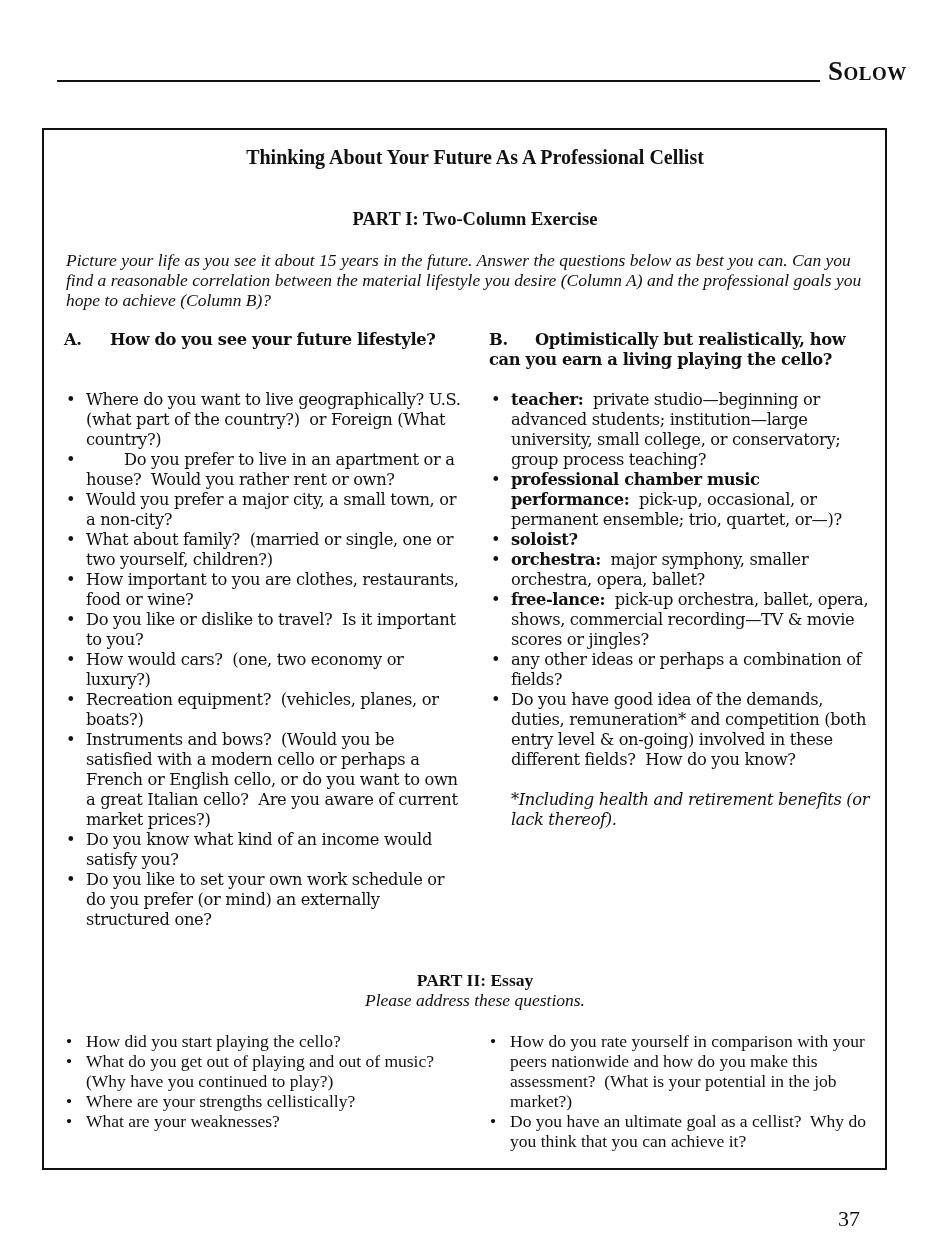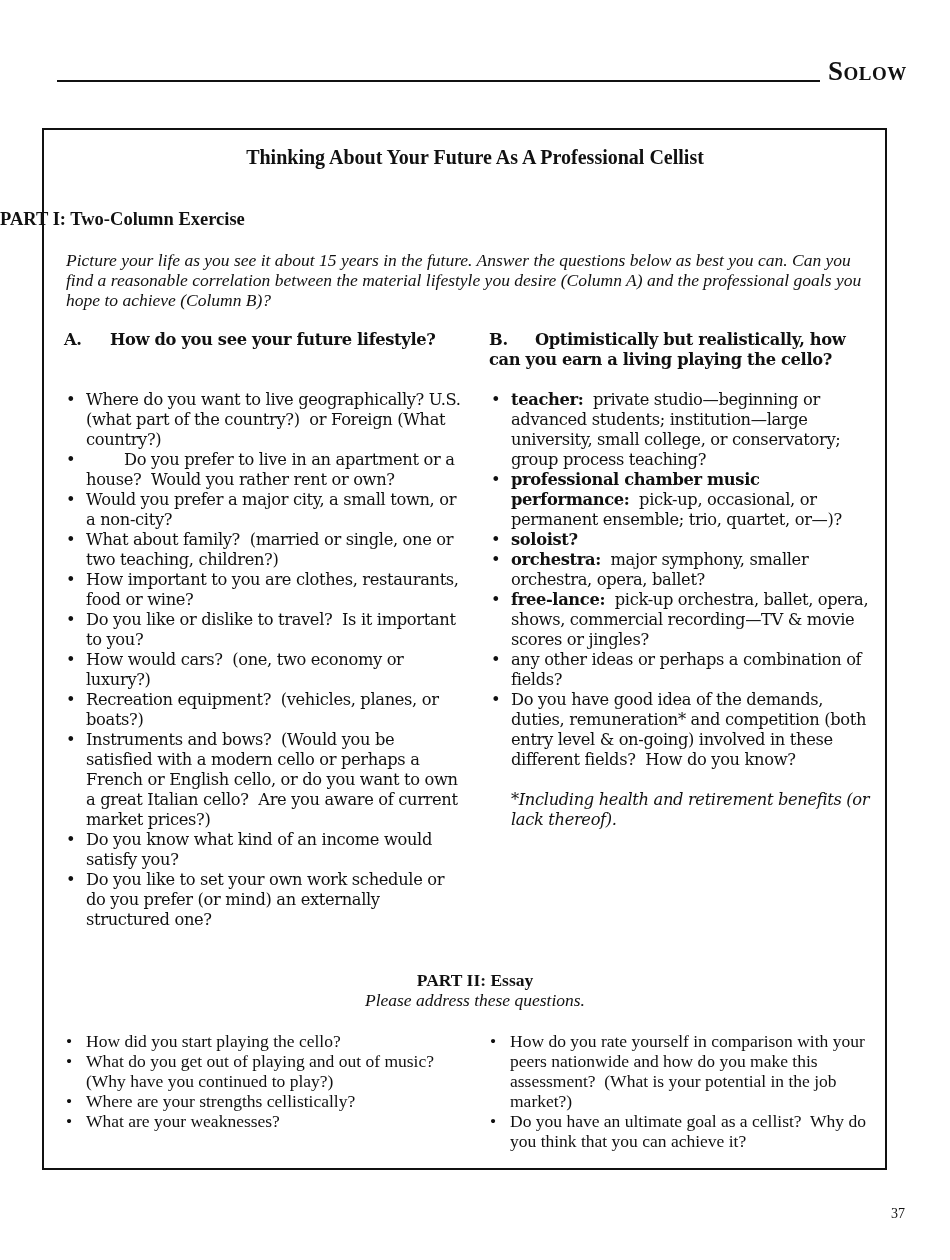--- a/index.html
+++ b/index.html
@@ -6,21 +6,21 @@
   body {
     width: 950px; height: 1260px; position: relative; overflow: hidden;
     background: #ffffff; color: #111111;
     font-family: "Liberation Serif", "DejaVu Serif", serif;
   }
   .rule { position: absolute; left: 57px; top: 80px; width: 763px; height: 0; border-top: 2px solid #111; }
   .author { position: absolute; left: 828px; top: 56px; font-weight: bold; font-size: 27px; letter-spacing: 0.5px; }
   .author .sc { font-size: 19px; }
   .box { position: absolute; left: 42px; top: 128px; width: 845px; height: 1042px; border: 2px solid #111; box-sizing: border-box; }
   .title { position: absolute; left: 0; right: 0; top: 146px; text-align: center; font-weight: bold; font-size: 20px; }
-  .part1 { position: absolute; left: 0; right: 0; top: 209px; text-align: left; font-weight: bold; font-size: 18.5px; }
+  .part1 { position: absolute; left: 0; right: 0; top: 209px; text-align: center; font-weight: bold; font-size: 18.5px; }
   .intro { position: absolute; left: 66px; top: 250px; width: 810px; font-style: italic; font-size: 17.5px; line-height: 20px; }
   .colA, .colB { position: absolute; font-family: "DejaVu Serif", serif; font-size: 16.3px; line-height: 20px; letter-spacing: -0.35px; }
   .colA { left: 64px; top: 330px; width: 400px; }
   .colB { left: 489px; top: 330px; width: 385px; }
   .head { font-weight: bold; display: flex; }
   .head .letter { width: 46px; flex: none; }
   .colB .head { display: block; }
   .colB .head .letter { display: inline-block; width: 46px; }
   ul { list-style: none; padding: 0; margin: 0; }
   li { position: relative; padding-left: 22px; }
@@ -28,21 +28,21 @@
   .colA ul { margin-top: 40px; }
   .colB ul { margin-top: 20px; }
   b { font-weight: bold; }
   .footnote { font-style: italic; margin-top: 20px; padding-left: 22px; }
   .part2 { position: absolute; left: 0; right: 0; top: 970px; text-align: center; font-size: 17.5px; line-height: 20px; }
   .part2 .h { font-weight: bold; }
   .part2 .s { font-style: italic; }
   .essA, .essB { position: absolute; top: 1031px; font-size: 17.5px; line-height: 20px; }
   .essA { left: 64px; width: 400px; }
   .essB { left: 488px; width: 390px; }
-  .pagenum { position: absolute; left: 891px; top: 1206px; font-size: 14px; text-align: right; }
+  .pagenum { position: absolute; left: 838px; top: 1206px; font-size: 22px; text-align: right; }
 </style>
 </head>
 <body>
 
 <div class="rule"></div>
 <div class="author"><span>S</span><span class="sc">OLOW</span></div>
 
 <div class="box"></div>
 
 <div class="title">Thinking About Your Future As A Professional Cellist</div>
@@ -51,21 +51,21 @@
 
 <div class="colA">
   <div class="head">
     <span class="letter">A.</span>
     <span>How do you see your future lifestyle?</span>
   </div>
   <ul id="listA">
       <li><span class="dot">•</span><span style="white-space: pre-wrap;">Where do you want to live geographically? U.S. (what part of the country?)  or Foreign (What country?)</span></li>
       <li><span class="dot">•</span><span style="white-space: pre-wrap; margin-left: 38px;">Do you prefer to live in an apartment or a house?  Would you rather rent or own?</span></li>
       <li><span class="dot">•</span><span style="white-space: pre-wrap;">Would you prefer a major city, a small town, or a non-city?</span></li>
-      <li><span class="dot">•</span><span style="white-space: pre-wrap;">What about family?  (married or single, one or two teaching, children?)</span></li>
+      <li><span class="dot">•</span><span style="white-space: pre-wrap;">What about family?  (married or single, one or two yourself, children?)</span></li>
       <li><span class="dot">•</span><span style="white-space: pre-wrap;">How important to you are clothes, restaurants, food or wine?</span></li>
       <li><span class="dot">•</span><span style="white-space: pre-wrap;">Do you like or dislike to travel?  Is it important to you?</span></li>
       <li><span class="dot">•</span><span style="white-space: pre-wrap;">How would cars?  (one, two economy or luxury?)</span></li>
       <li><span class="dot">•</span><span style="white-space: pre-wrap;">Recreation equipment?  (vehicles, planes, or boats?)</span></li>
       <li><span class="dot">•</span><span style="white-space: pre-wrap;">Instruments and bows?  (Would you be satisfied with a modern cello or perhaps a French or English cello, or do you want to own a great Italian cello?  Are you aware of current market prices?)</span></li>
       <li><span class="dot">•</span><span style="white-space: pre-wrap;">Do you know what kind of an income would satisfy you?</span></li>
       <li><span class="dot">•</span><span style="white-space: pre-wrap;">Do you like to set your own work schedule or do you prefer (or mind) an externally structured one?</span></li>
     </ul>
 </div>
 

